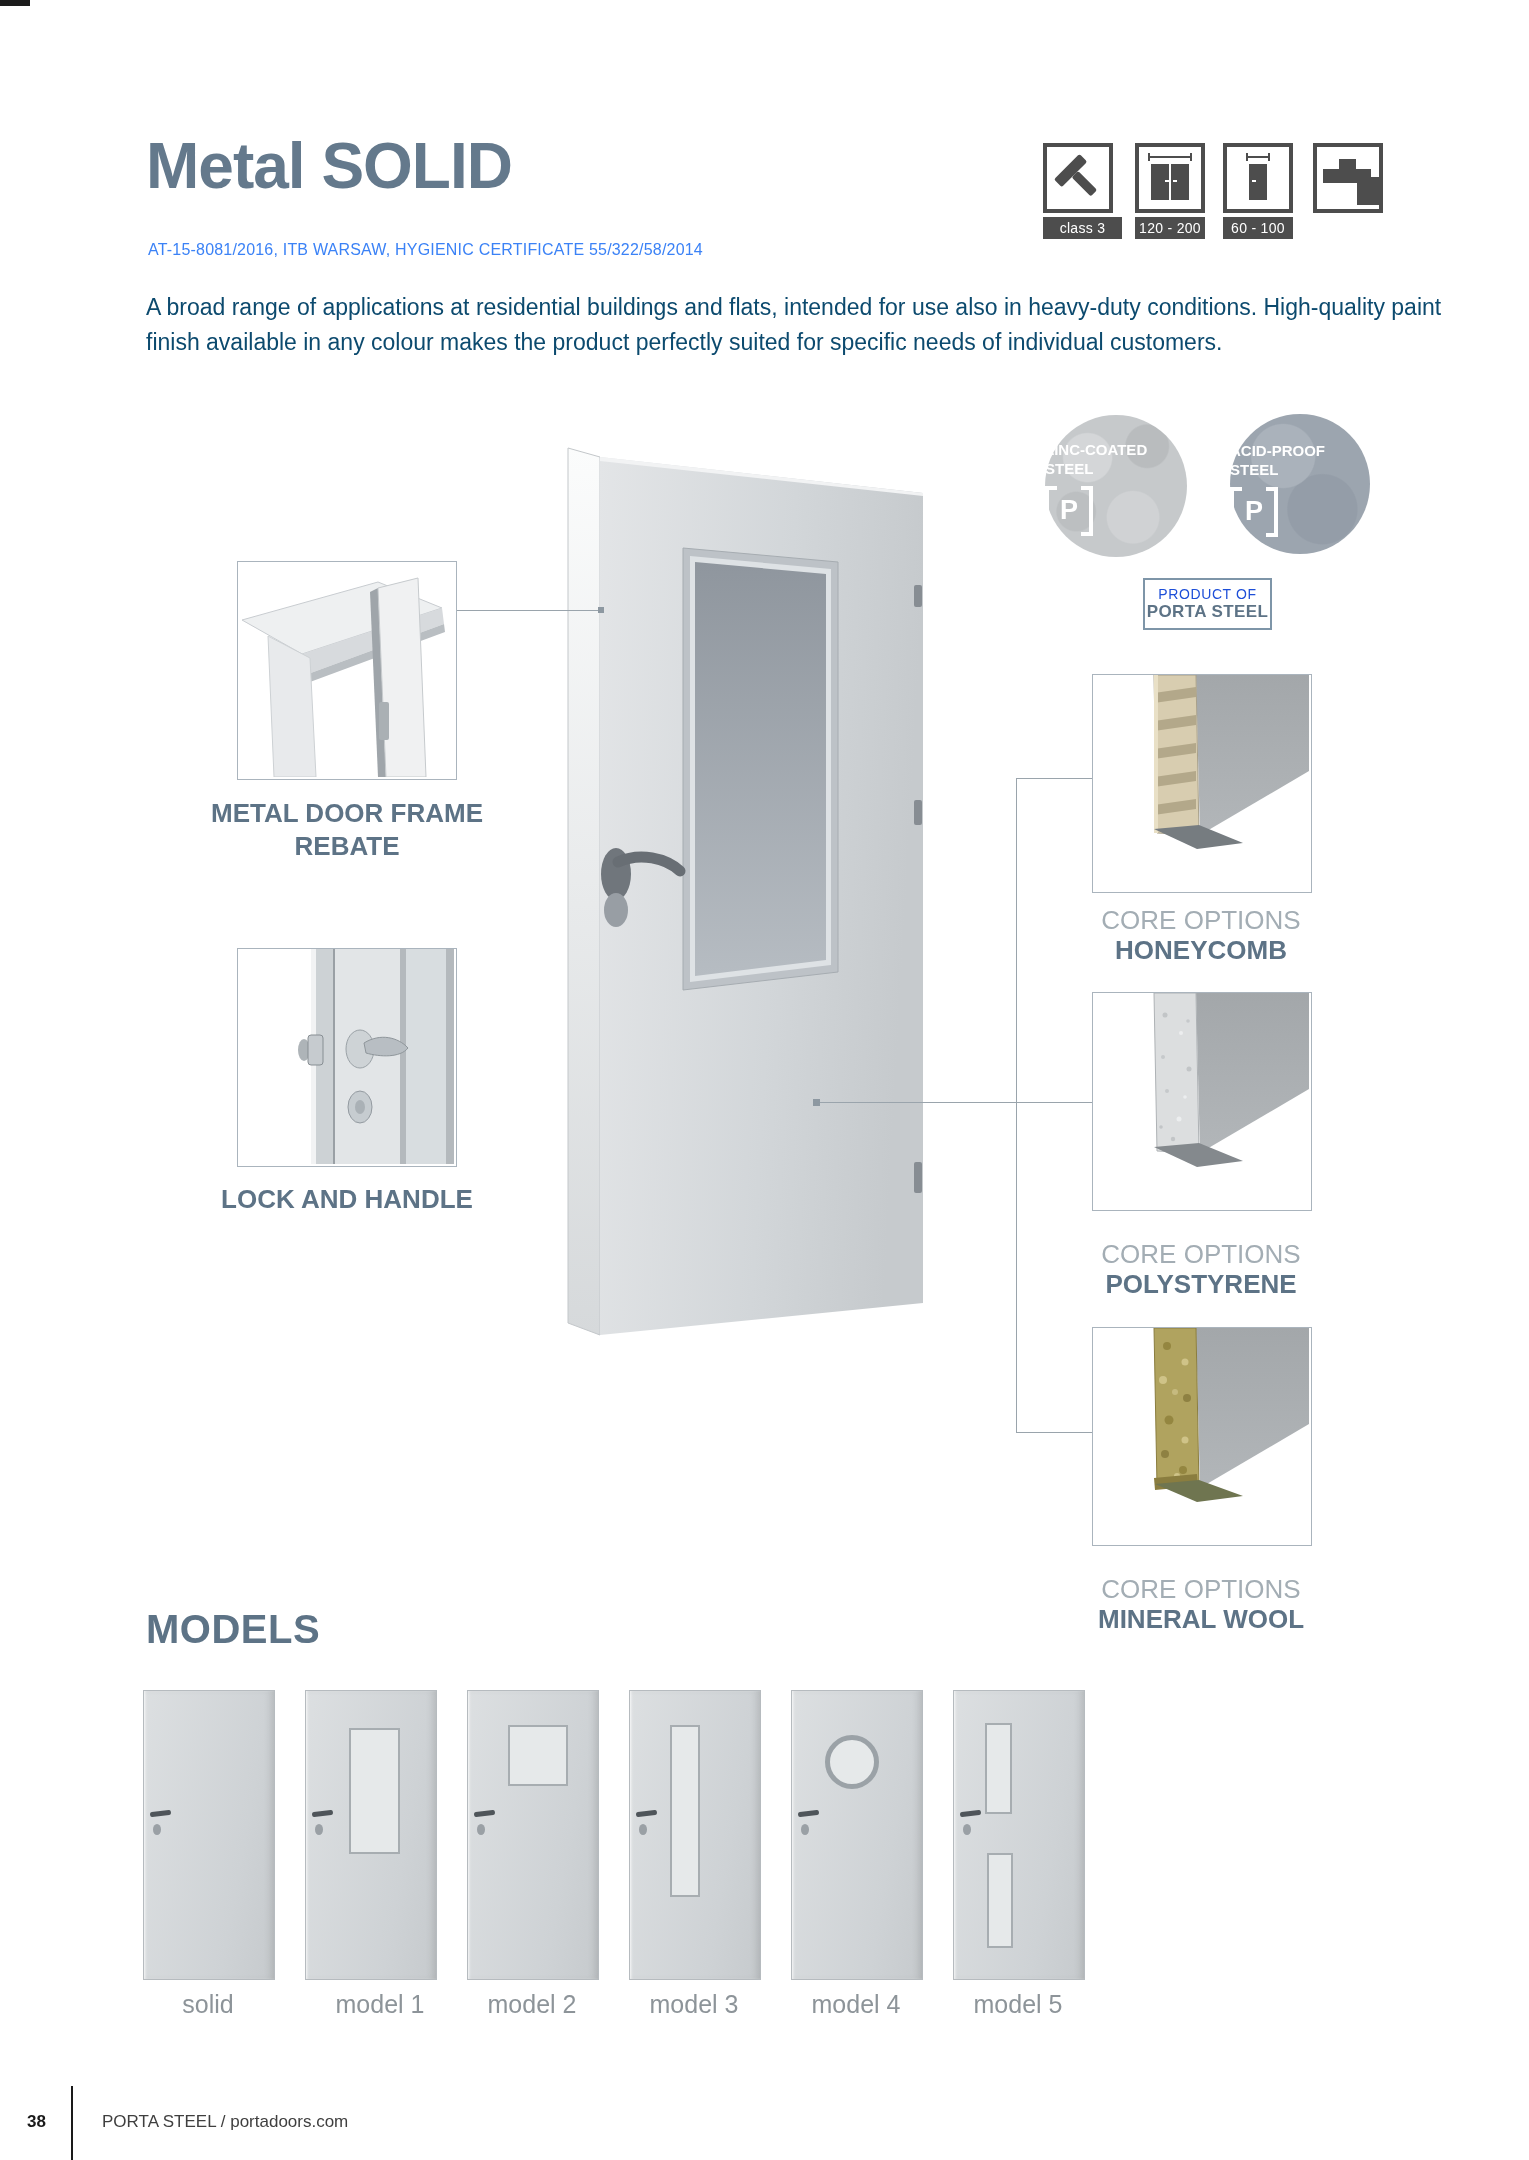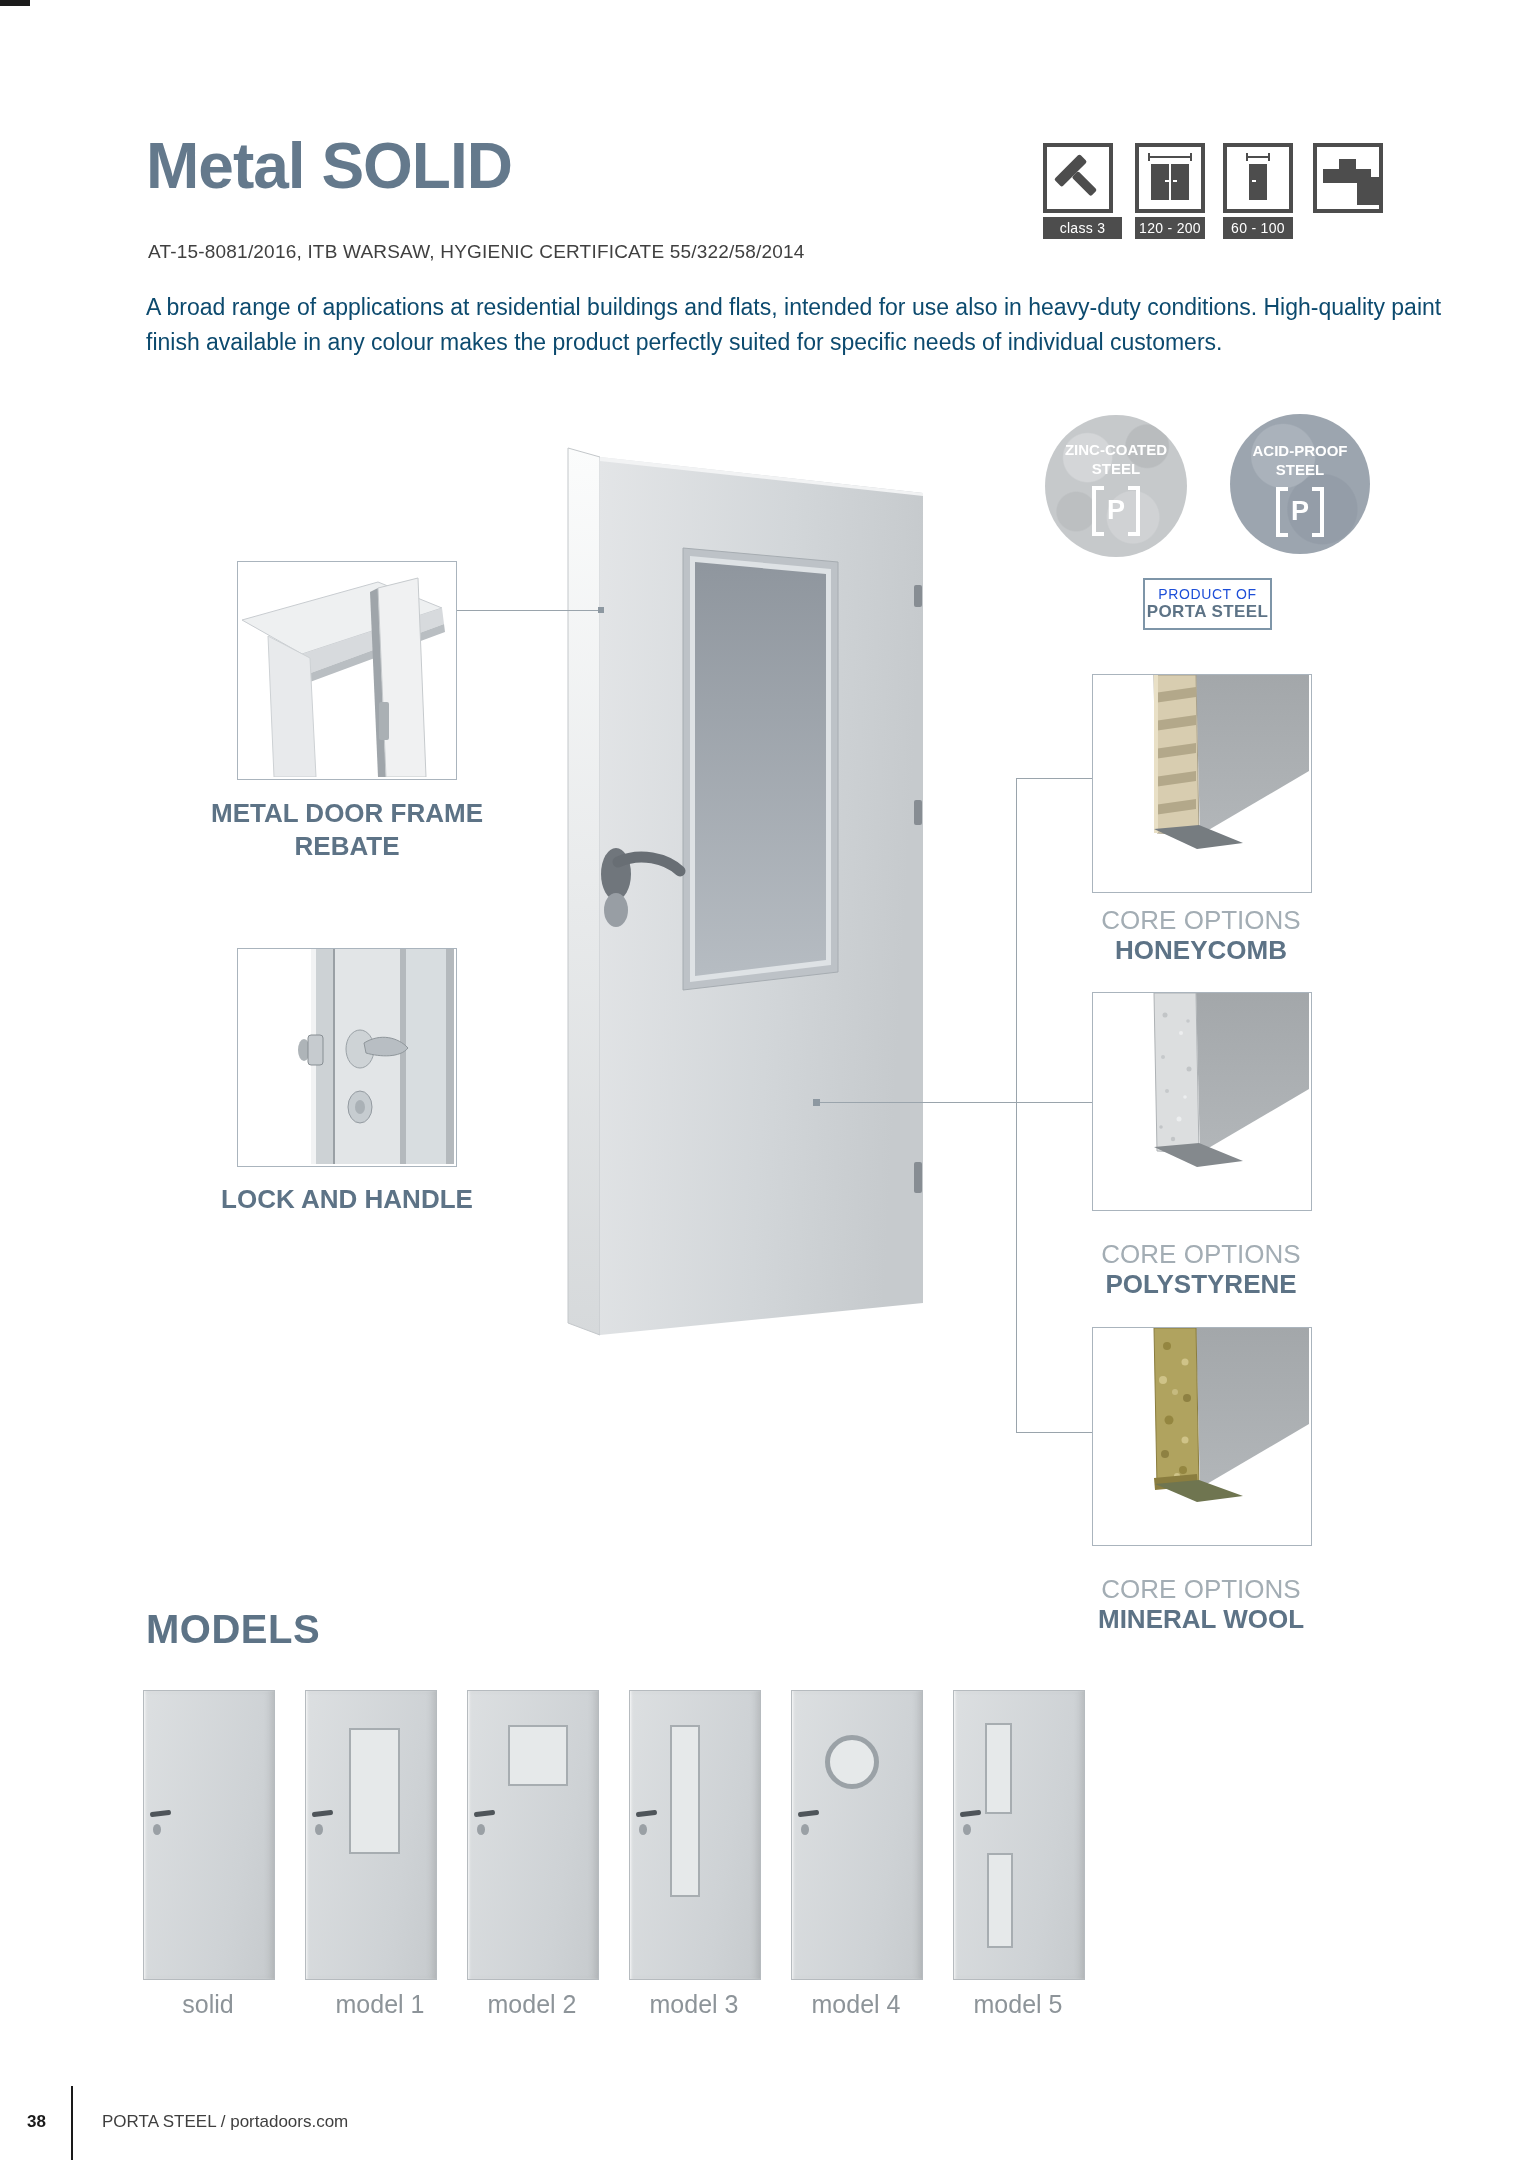--- a/index.html
+++ b/index.html
@@ -1,36 +1,36 @@
 <!DOCTYPE html>
 <html><head>
 <meta charset="utf-8">
 <style>
   html,body{margin:0;padding:0;background:#ffffff;}
   .page{position:relative;width:1529px;height:2160px;background:#fff;overflow:hidden;
         font-family:"Liberation Sans", sans-serif;}
   .abs{position:absolute;}
   .title{font-size:64px;font-weight:700;color:#64798c;letter-spacing:-1px;line-height:1;}
-  .subtitle{font-size:19px;color:#404040;letter-spacing:0.2px;}
+  .subtitle{font-size:16px;color:#3b82f6;letter-spacing:0.2px;}
   .desc{font-size:23px;color:#0c4a6e;line-height:1.5;}
   .capt-bold{font-size:26px;font-weight:700;color:#5d7386;text-align:center;line-height:1.28;}
   .eyebrow{font-size:26px;color:#a3adb4;text-align:center;line-height:1.1;}
   .corename{font-size:26px;font-weight:700;color:#5d7386;text-align:center;line-height:1.1;}
   .models-h{font-size:40px;font-weight:700;color:#5d7386;letter-spacing:0.5px;}
   .mlabel{font-size:25px;color:#8d9499;text-align:center;}
   .imgbox{border:1px solid #aab4bd;background:#fff;}
   .line{background:#9aa4ac;}
   .dot{background:#8d98a1;}
   
   .specbox{width:62px;height:62px;border:4px solid #4d4d4d;background:#fff;position:absolute;}
   .speclabel{position:absolute;height:22px;background:#4d4d4d;color:#fff;font-size:14px;
              display:flex;align-items:center;justify-content:center;letter-spacing:0.3px;}
   .g{position:absolute;background:#4d4d4d;}
   
-  .badge{position:absolute;border-radius:50%;text-align:center;color:#fff;font-weight:700;font-size:15px;line-height:1.25;}
+  .badge{position:absolute;border-radius:50%;color:#fff;font-weight:700;font-size:15px;line-height:1.25;}
   .plogo{display:inline-flex;align-items:center;justify-content:center;margin-top:7px;}
   .pbrk{width:8px;height:42px;border:4px solid #fff;}
   .pbrk.l{border-right:none;}
   .pbrk.r{border-left:none;}
   .pletter{color:#fff;font-size:27px;font-weight:700;padding:0 3px;line-height:1;}
   .prodbox{border:2px solid #7e95a8;text-align:center;}
   .prod1{font-size:14px;color:#1d4ed8;letter-spacing:0.6px;margin-top:6px;}
   .prod2{font-size:17px;font-weight:700;color:#5d7386;letter-spacing:0.4px;}
   
   .mdoor{position:absolute;width:130px;height:288px;top:1690px;

